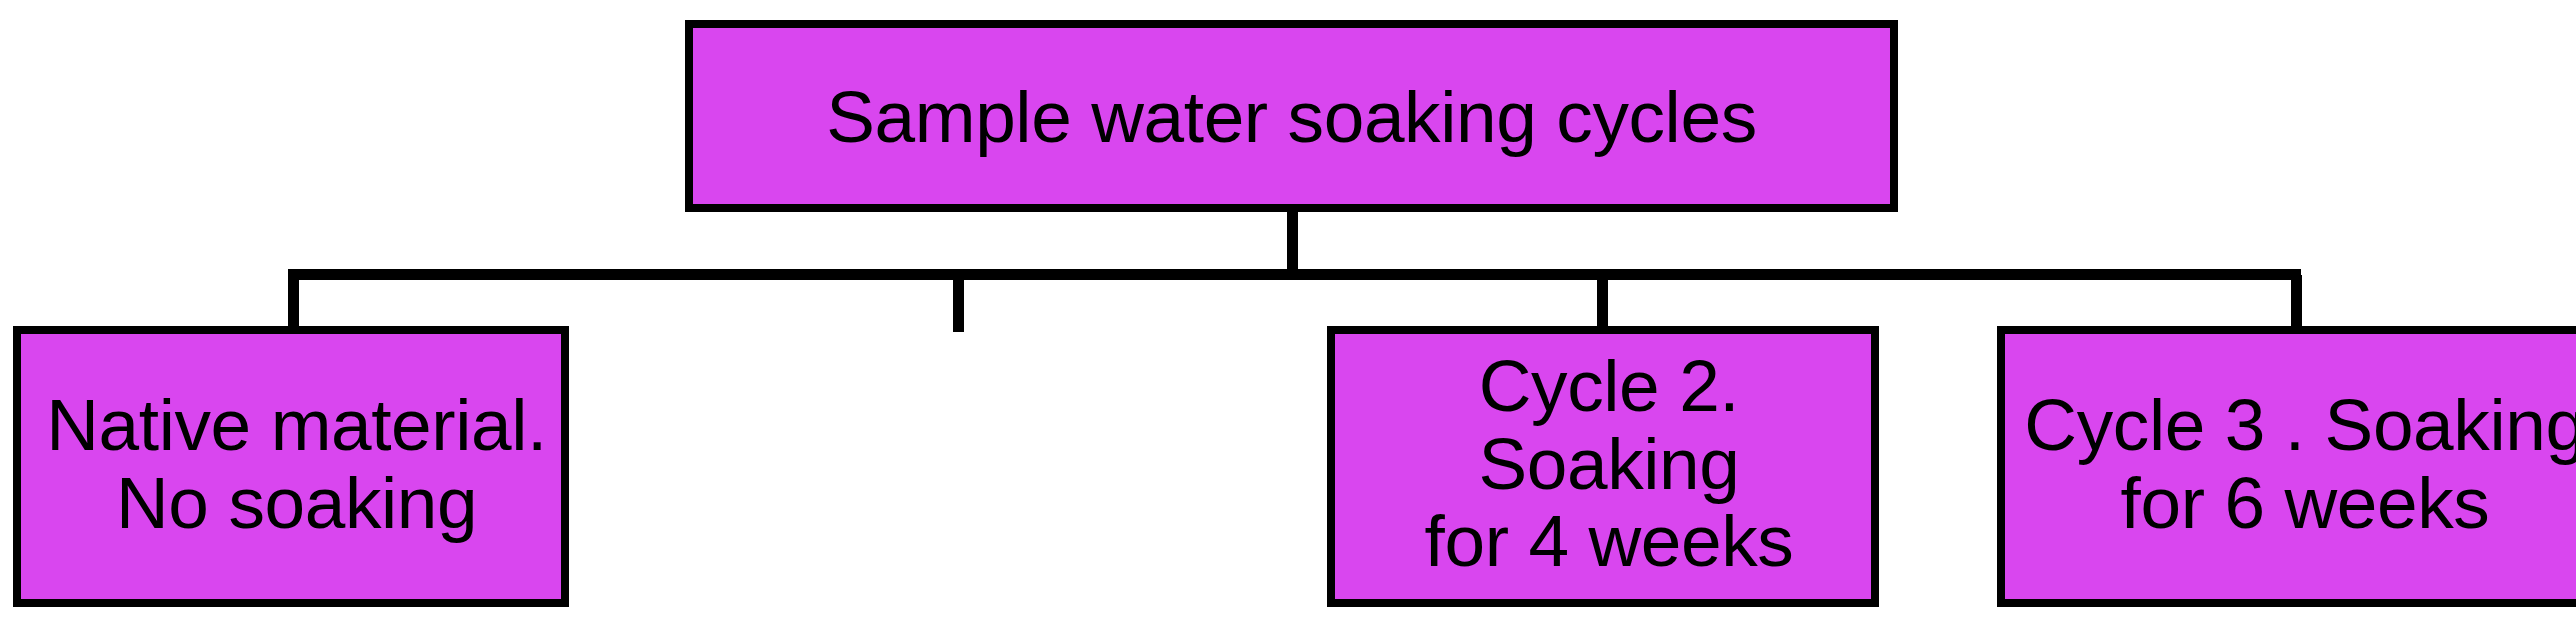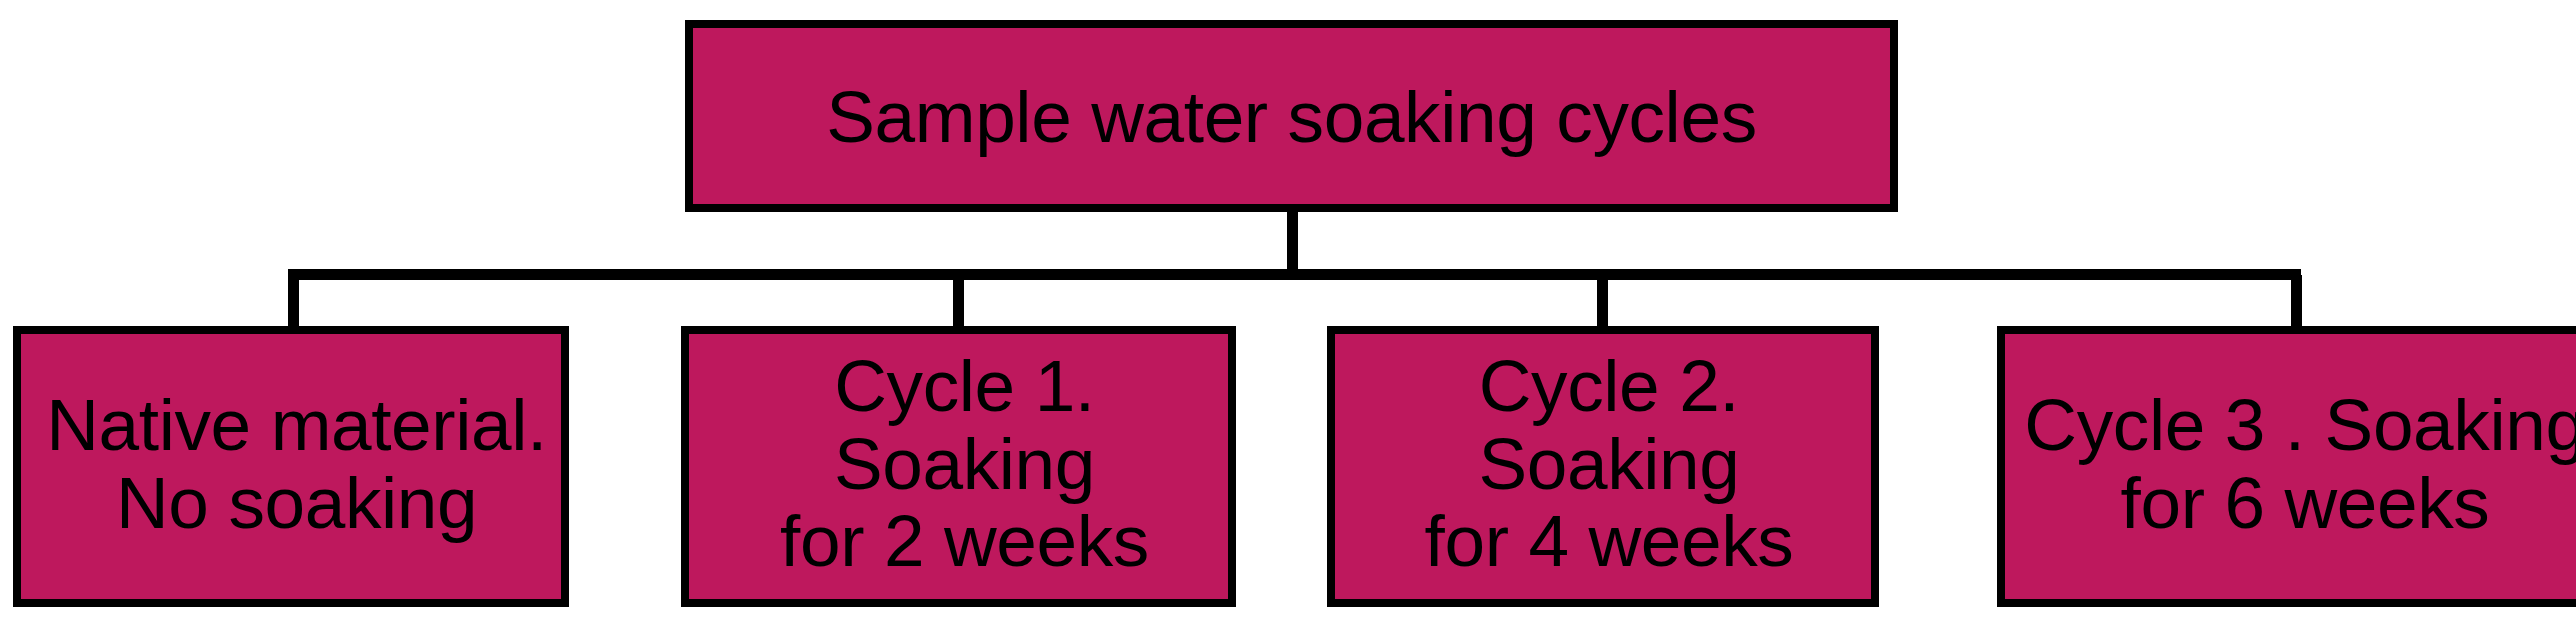--- a/index.html
+++ b/index.html
@@ -16,21 +16,21 @@
     width: 2576px;
     height: 624px;
     background: #ffffff;
     overflow: hidden;
   }
 
   
   .node-box {
     position: absolute;
     box-sizing: border-box;
-    background: #be185d;
+    background: #d946ef;
     border: 8.6px solid #000000;
     display: flex;
     align-items: center;
     justify-content: center;
     text-align: center;
     color: #000000;
     line-height: 1.06;
     letter-spacing: -0.4px;
   }
   .node-box .node-label {
@@ -107,24 +107,20 @@
   <div class="connector" id="connector-bus"></div>
   <div class="connector connector-drop" id="connector-drop-0"></div>
   <div class="connector connector-drop" id="connector-drop-1"></div>
   <div class="connector connector-drop" id="connector-drop-2"></div>
   <div class="connector connector-drop" id="connector-drop-3"></div>
 
   <div class="node-box leaf-node" id="leaf-node-0">
     <span class="node-label">Native material.
 No soaking</span>
   </div>
-  <div class="node-box leaf-node" id="leaf-node-1">
-    <span class="node-label">Cycle 1. Soaking
-for 2 weeks</span>
-  </div>
   <div class="node-box leaf-node" id="leaf-node-2">
     <span class="node-label">Cycle 2. Soaking
 for 4 weeks</span>
   </div>
   <div class="node-box leaf-node" id="leaf-node-3">
     <span class="node-label">Cycle 3 . Soaking
 for 6 weeks</span>
   </div>
 
 </div>

